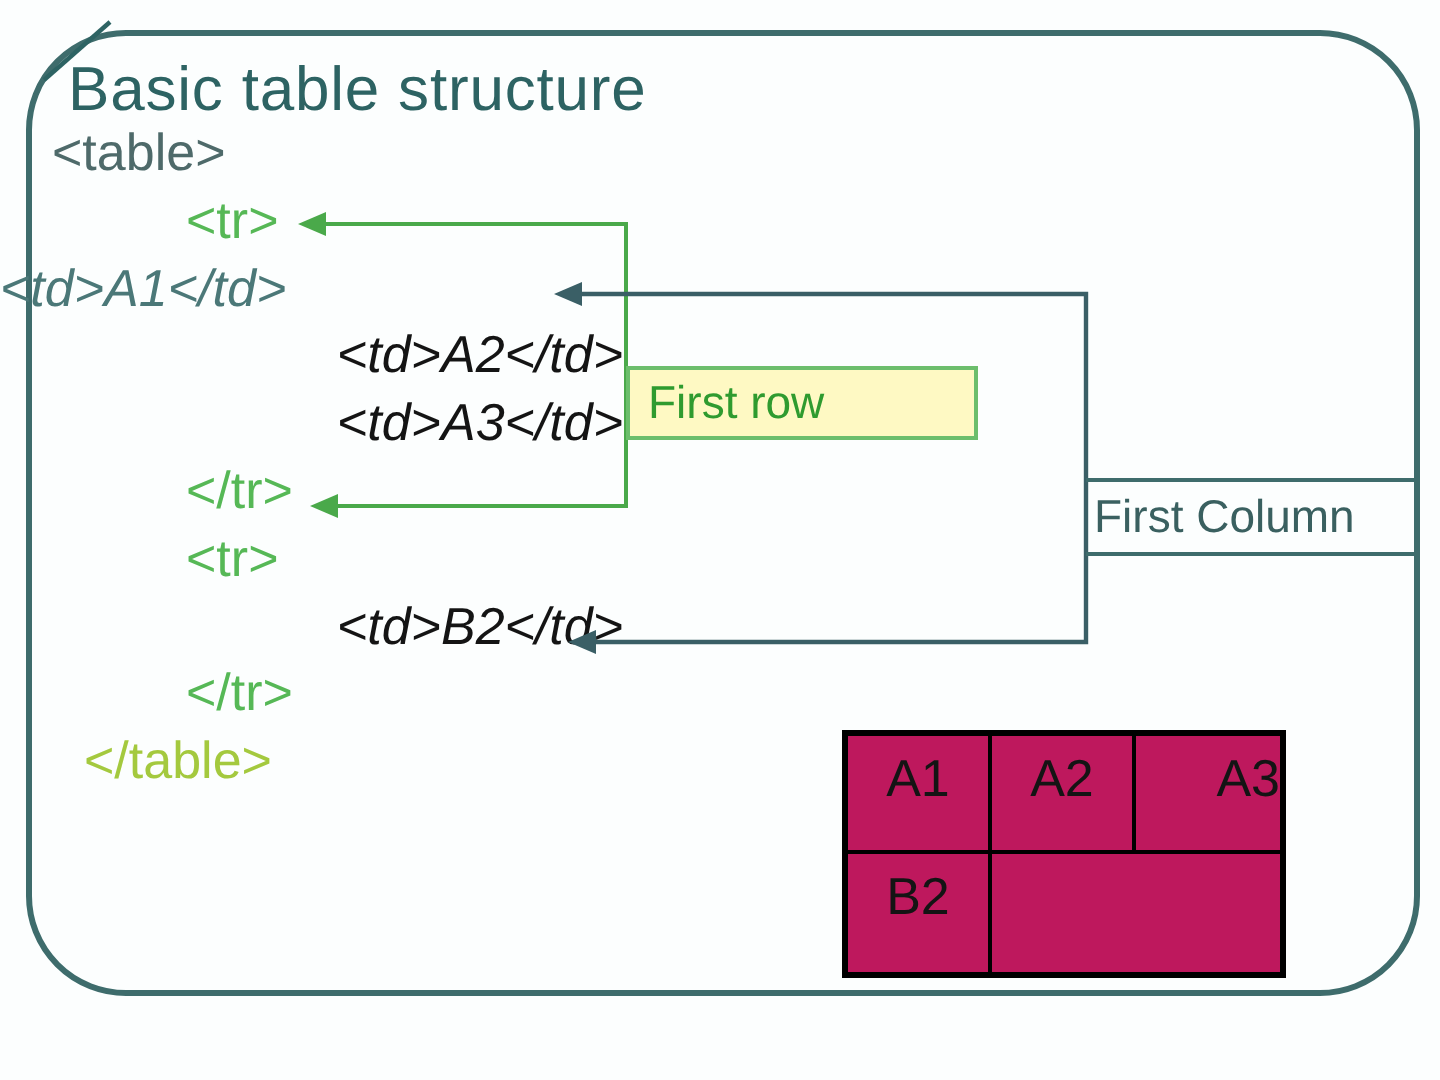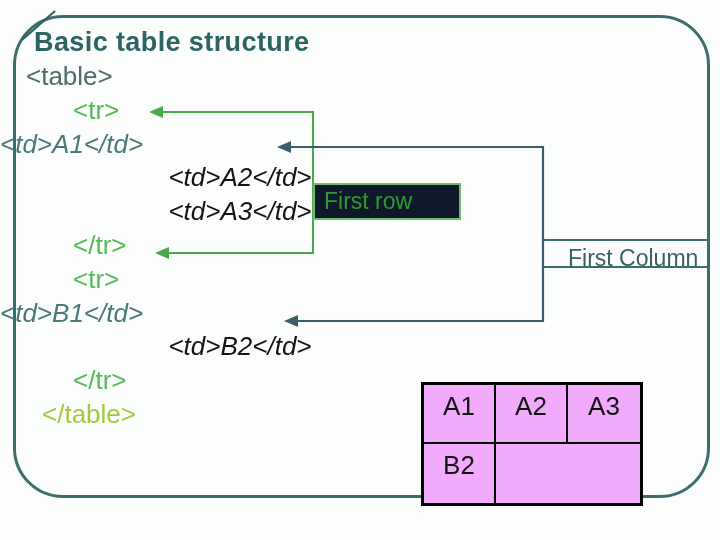--- a/index.html
+++ b/index.html
@@ -6,88 +6,87 @@
   #page{position:relative;width:720px;height:540px;background:#FCFEFE;overflow:hidden;}
 
   .slide-border{
     position:absolute;left:13px;top:15px;width:697px;height:483px;
     box-sizing:border-box;border:3px solid var(--slide_border,#3E6C6C);
     border-radius:50px;background:transparent;
   }
 
   .slide-title{
     position:absolute;left:34px;top:27px;margin:0;
-    font-size:27px;font-weight:bold;letter-spacing:.4px;
+    font-size:31px;font-weight:normal;letter-spacing:.4px;
     color:var(--title,#2D6363);white-space:nowrap;
   }
 
   .code-block{position:absolute;left:0;top:60px;width:480px;}
   .code-line{height:33.8px;line-height:33.8px;font-size:26px;white-space:pre;}
   .ind-root{padding-left:26px;}
   .ind-root-close{padding-left:42px;}
-  .ind-tr{padding-left:73px;}
+  .ind-tr{padding-left:73px;margin-left:20px;}
   .ind-td{font-style:italic;}
   .c-table{color:var(--tag_table,#4E6A6A);}
   .c-tr{color:var(--tag_tr,#56B856);}
   .c-td-first{color:var(--tag_td_first,#4B7878);}
   .c-td{color:var(--tag_td,#141414);text-align:center;}
   .c-table-close{color:var(--tag_table_close,#A4C93E);}
 
   .anno-svg{position:absolute;left:0;top:0;width:720px;height:540px;pointer-events:none;}
   .g-line{fill:none;stroke:var(--arrow_green,#4AA94A);stroke-width:2;}
   .g-head{fill:var(--arrow_green,#4AA94A);}
   .d-line{fill:none;stroke:var(--arrow_dark,#3A5F66);stroke-width:2.2;}
   .d-head{fill:var(--arrow_dark,#3A5F66);}
   .slash{stroke:var(--title,#2D6363);stroke-width:2.2;}
 
   .first-row-label{
-    position:absolute;left:313px;top:183px;width:148px;height:37px;
+    position:absolute;left:313px;top:183px;width:176px;height:37px;
     box-sizing:border-box;border:2px solid var(--label_box_green,#6CBE6C);
-    background:#0f172a;color:var(--label_green,#2F9B2F);
+    background:#fef9c3;color:var(--label_green,#2F9B2F);
     font-size:23px;line-height:33px;padding-left:9px;white-space:nowrap;
   }
   .first-col-label{
-    position:absolute;left:543px;top:239px;width:166px;height:29px;
+    position:absolute;left:543px;top:239px;width:166px;height:39px;
     box-sizing:border-box;
     border-top:2px solid var(--slide_border,#3E6C6C);
     border-bottom:2px solid var(--slide_border,#3E6C6C);
     color:var(--label_teal,#3A6060);
-    font-size:23px;line-height:35px;padding-left:25px;white-space:nowrap;
+    font-size:23px;line-height:35px;padding-left:4px;white-space:nowrap;
   }
 
   .rtable{
-    position:absolute;left:421px;top:382px;
+    position:absolute;left:421px;top:365px;
     display:grid;grid-template-columns:repeat(3,72px);grid-auto-rows:59px;
-    border:3px solid #000;background:#f0abfc;
+    border:3px solid #000;background:#be185d;
   }
   .rtable .cell{
     box-sizing:border-box;border-right:2px solid #000;border-bottom:2px solid #000;
     font-size:26px;color:#141414;text-align:center;padding-top:6px;
   }
-  .rtable .cell:nth-child(3n){border-right:none;}
+  .rtable .cell:nth-child(3n){border-right:none;text-align:right;}
   .rtable .cell:nth-child(n+4){border-bottom:none;}
 </style>
 </head>
 <body>
 
 <div id="page">
 
   <div class="slide-border"></div>
 
   <h1 class="slide-title">Basic table structure</h1>
 
   <div class="code-block">
     <div class="code-line ind-root c-table">&lt;table&gt;</div>
     <div class="code-line ind-tr c-tr">&lt;tr&gt;</div>
     <div class="code-line ind-td c-td-first">&lt;td&gt;A1&lt;/td&gt;</div>
     <div class="code-line ind-td c-td">&lt;td&gt;A2&lt;/td&gt;</div>
     <div class="code-line ind-td c-td">&lt;td&gt;A3&lt;/td&gt;</div>
     <div class="code-line ind-tr c-tr">&lt;/tr&gt;</div>
     <div class="code-line ind-tr c-tr">&lt;tr&gt;</div>
-    <div class="code-line ind-td c-td-first">&lt;td&gt;B1&lt;/td&gt;</div>
     <div class="code-line ind-td c-td">&lt;td&gt;B2&lt;/td&gt;</div>
     <div class="code-line ind-tr c-tr">&lt;/tr&gt;</div>
     <div class="code-line ind-root-close c-table-close">&lt;/table&gt;</div>
   </div>
 
   <svg class="anno-svg" viewBox="0 0 720 540" xmlns="http://www.w3.org/2000/svg">
 
     <line class="slash" x1="22" y1="40" x2="55" y2="11"></line>
 
     <path class="g-line" d="M160,112 L313,112 L313,253 L166,253"></path>

